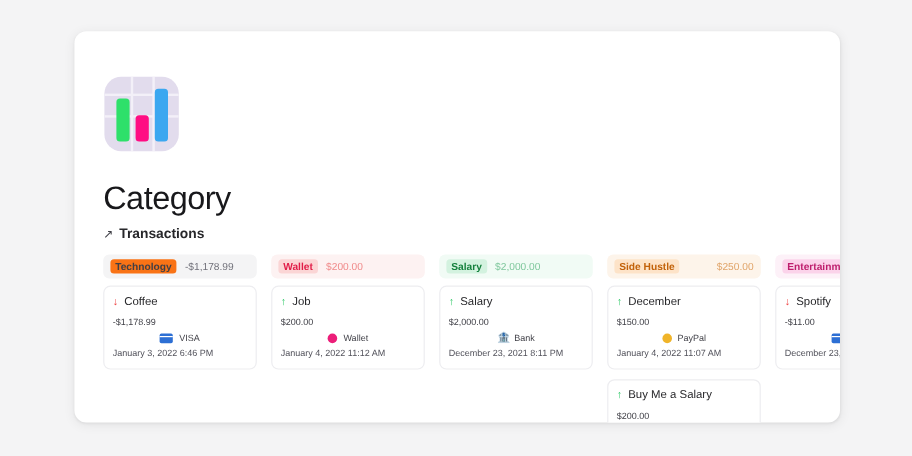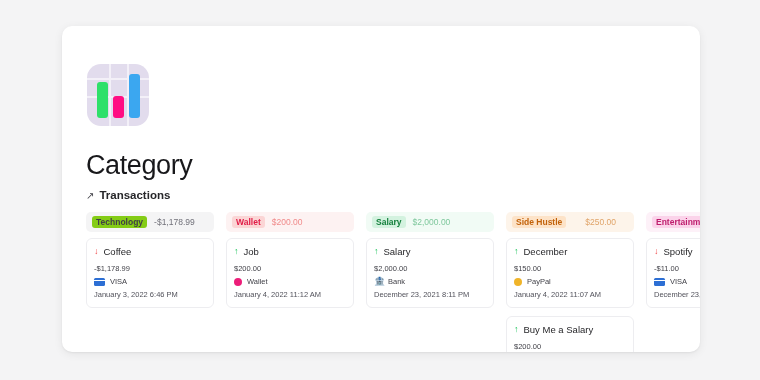--- a/index.html
+++ b/index.html
@@ -137,20 +137,21 @@
     color: #3f3f46;
     margin-bottom: 4px;
   }
   .txn-method {
     display: flex;
     align-items: center;
     gap: 5px;
     font-size: 7.5px;
     color: #3f3f46;
     margin-bottom: 4px;
+    justify-content: center;
   }
   .txn-date {
     font-size: 7.5px;
     color: #52525b;
   }
 
   
   .m-icon { width: 11px; height: 8px; flex: 0 0 11px; display: inline-block; }
   .m-visa {
     background: #2d6fd4;
@@ -201,21 +202,21 @@
   <h1 class="page-title">Category</h1>
 
   <div class="sub-link">
     <span class="arrow">↗</span>
     <span>Transactions</span>
   </div>
 
   <div class="columns" id="columns">
       <div class="column">
         <div class="col-header" style="background: rgb(244, 244, 245);">
-          <span class="col-badge" style="background: #84cc16; color: rgb(63, 63, 70);">Technology</span>
+          <span class="col-badge" style="background: #f97316; color: rgb(63, 63, 70);">Technology</span>
           <span class="col-total" style="color: rgb(113, 113, 122);">-$1,178.99</span>
         </div>
         <div class="txn-card">
           <div class="txn-title">
             <span class="dir-icon dir-down">↓</span>
             <span>Coffee</span>
           </div>
           <div class="txn-amount">-$1,178.99</div>
           <div class="txn-method">
             <span class="m-icon m-visa"></span>
@@ -256,21 +257,21 @@
           <div class="txn-method">
             <span class="m-bank">🏦</span>
             <span>Bank</span>
           </div>
           <div class="txn-date">December 23, 2021 8:11 PM</div>
         </div>
       </div>
       <div class="column">
         <div class="col-header" style="background: rgb(253, 244, 234); gap: 19px;">
           <span class="col-badge" style="background: rgb(253, 227, 200); color: rgb(194, 98, 10);">Side Hustle</span>
-          <span class="col-total" style="color: rgb(224, 164, 105);">$250.00</span>
+          <span class="col-total" style="color: rgb(224, 164, 105); margin-left: 12px;">$250.00</span>
         </div>
         <div class="txn-card">
           <div class="txn-title">
             <span class="dir-icon dir-up">↑</span>
             <span>December</span>
           </div>
           <div class="txn-amount">$150.00</div>
           <div class="txn-method">
             <span class="m-paypal"></span>
             <span>PayPal</span>

